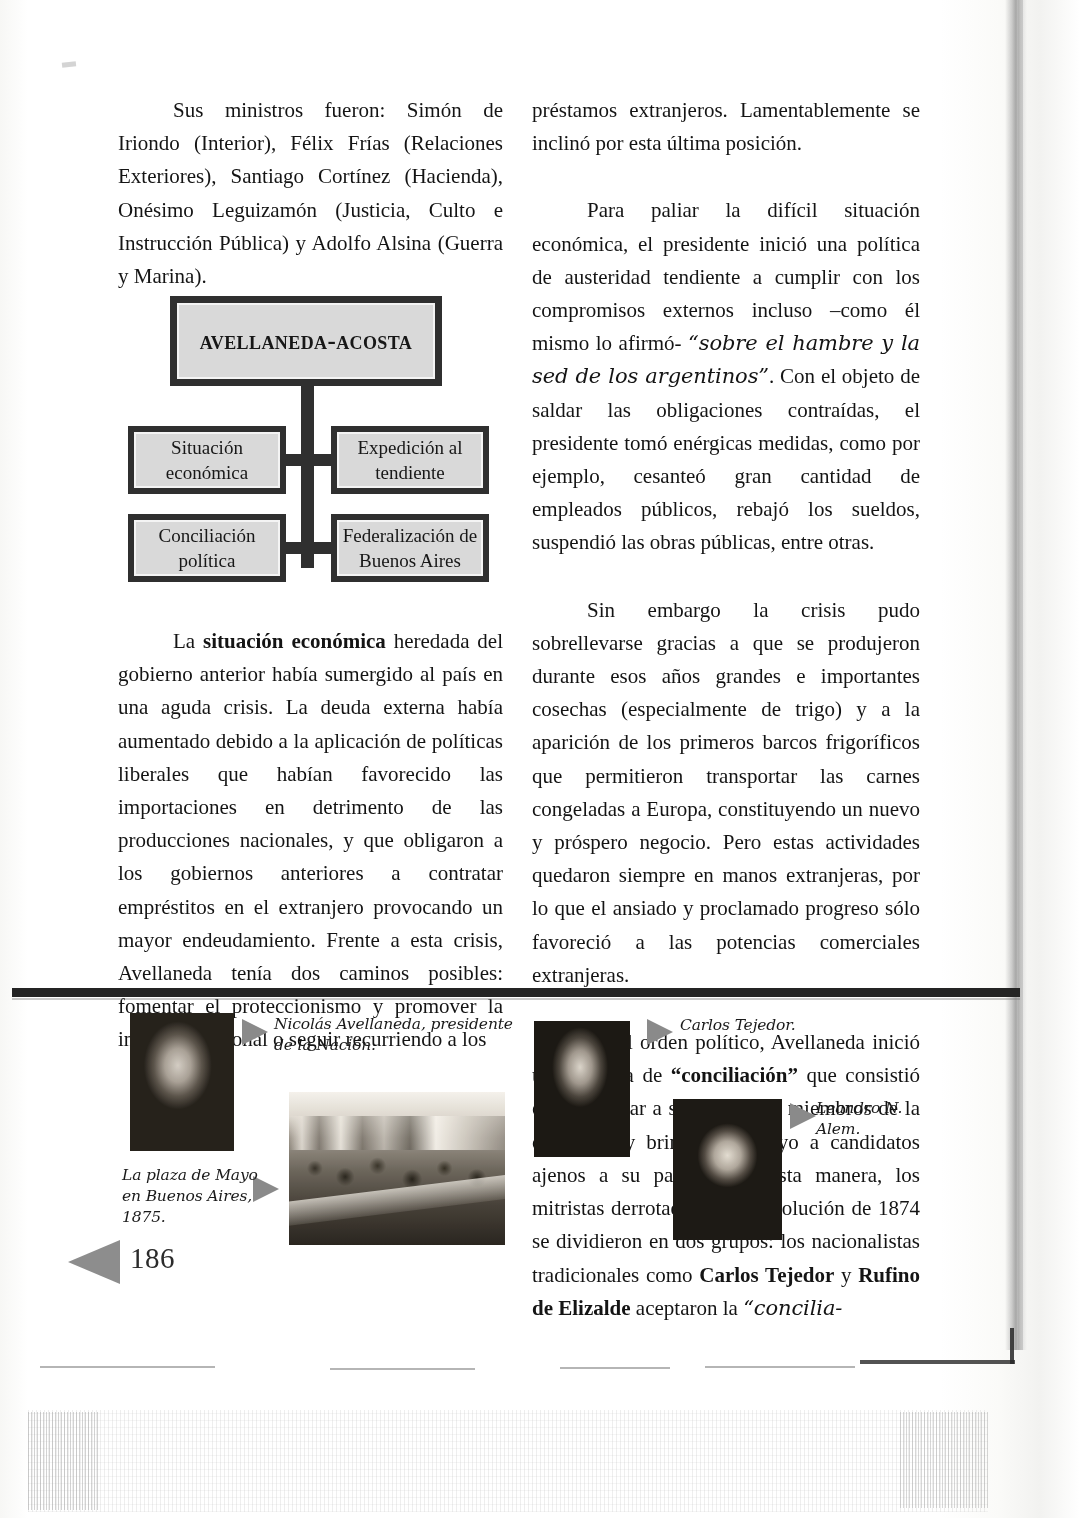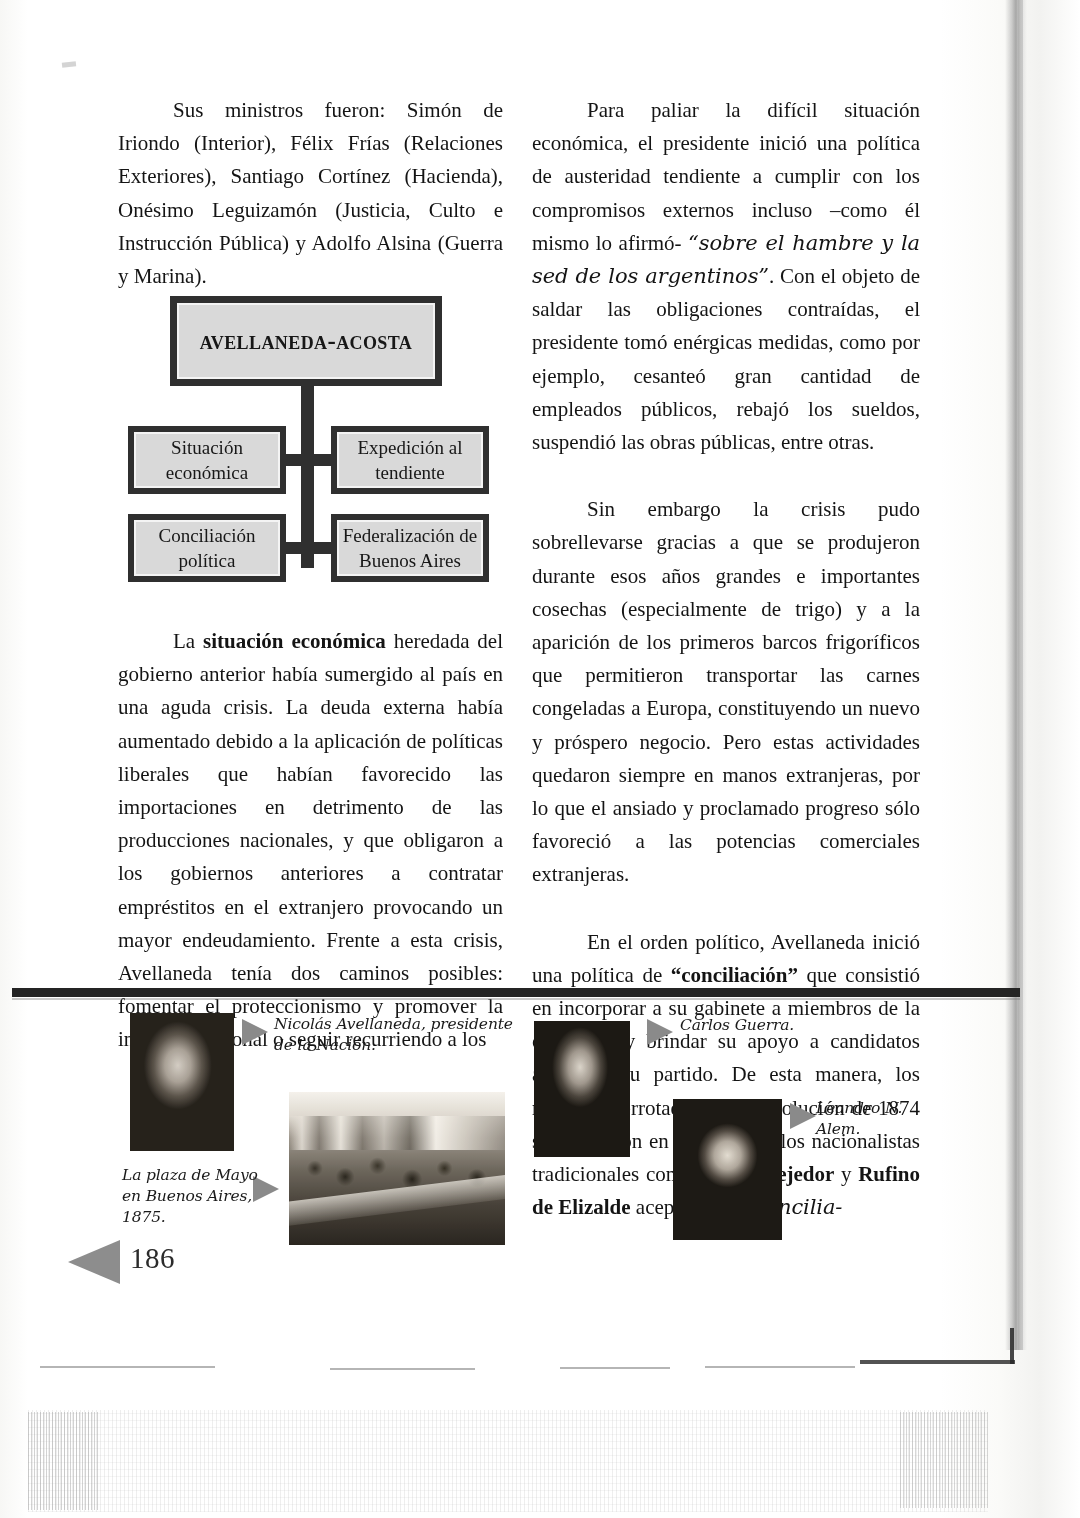--- a/index.html
+++ b/index.html
@@ -343,20 +343,21 @@
     </div>
   </div>
 
   <div class="col col-left" style="top: 625px;">
     <p class="para">
       <span>La </span><b>situación económica</b><span> heredada del gobierno anterior había sumergido al país en una aguda crisis. La deuda externa había aumentado debido a la aplicación de políticas liberales que habían favorecido las importaciones en detrimento de las producciones nacionales, y que obligaron a los gobiernos anteriores a contratar empréstitos en el extranjero provocando un mayor endeudamiento. Frente a esta crisis, Avellaneda tenía dos caminos posibles: fomentar el proteccionismo y promover la industria nacional o seguir recurriendo a los</span>
     </p>
   </div>
 
   <div class="col col-right">
+    <p class="para no-indent">préstamos extranjeros. Lamentablemente se inclinó por esta última posición.</p>
 
     <p class="para">
       <span>Para paliar la difícil situación económica, el presidente inició una política de austeridad tendiente a cumplir con los compromisos externos incluso –como él mismo lo afirmó- </span><span class="script-italic">“sobre el hambre y la sed de los argentinos”</span><span>. Con el objeto de saldar las obligaciones contraídas, el presidente tomó enérgicas medidas, como por ejemplo, cesanteó gran cantidad de empleados públicos, rebajó los sueldos, suspendió las obras públicas, entre otras.</span>
     </p>
 
     <p class="para">Sin embargo la crisis pudo sobrellevarse gracias a que se produjeron durante esos años grandes e importantes cosechas (especialmente de trigo) y a la aparición de los primeros barcos frigoríficos que permitieron transportar las carnes congeladas a Europa, constituyendo un nuevo y próspero negocio. Pero estas actividades quedaron siempre en manos extranjeras, por lo que el ansiado y proclamado progreso sólo favoreció a las potencias comerciales extranjeras.</p>
 
     <p class="para">
       <span>En el orden político, Avellaneda inició una política de </span><b>“conciliación”</b><span> que consistió en incorporar a su gabinete a miembros de la oposición y brindar su apoyo a candidatos ajenos a su partido. De esta manera, los mitristas derrotados en la revolución de 1874 se dividieron en dos grupos: los nacionalistas tradicionales como </span><b>Carlos Tejedor</b><span> y </span><b>Rufino de Elizalde</b><span> aceptaron la </span><span class="script-italic">“concilia-</span>
     </p>
@@ -378,21 +379,21 @@
       <div class="trees"></div>
       <div class="road"></div>
     </div>
     <div class="arrow-right ar-plaza"></div>
     <div class="caption cap-plaza">La plaza de Mayo en  Buenos Aires, 1875.</div>
 
     <div class="photo ph-tejedor">
       <div class="grainy"></div>
     </div>
     <div class="arrow-right ar-tejedor"></div>
-    <div class="caption cap-tejedor">Carlos Guerra.</div>
+    <div class="caption cap-tejedor">Carlos Tejedor.</div>
 
     <div class="photo ph-alem">
       <div class="grainy"></div>
     </div>
     <div class="arrow-right ar-alem"></div>
     <div class="caption cap-alem">Leandro N. Alem.</div>
   </div>
 
   <div id="pagenum-wrap">
     <div class="pn-triangle-shadow"></div>

